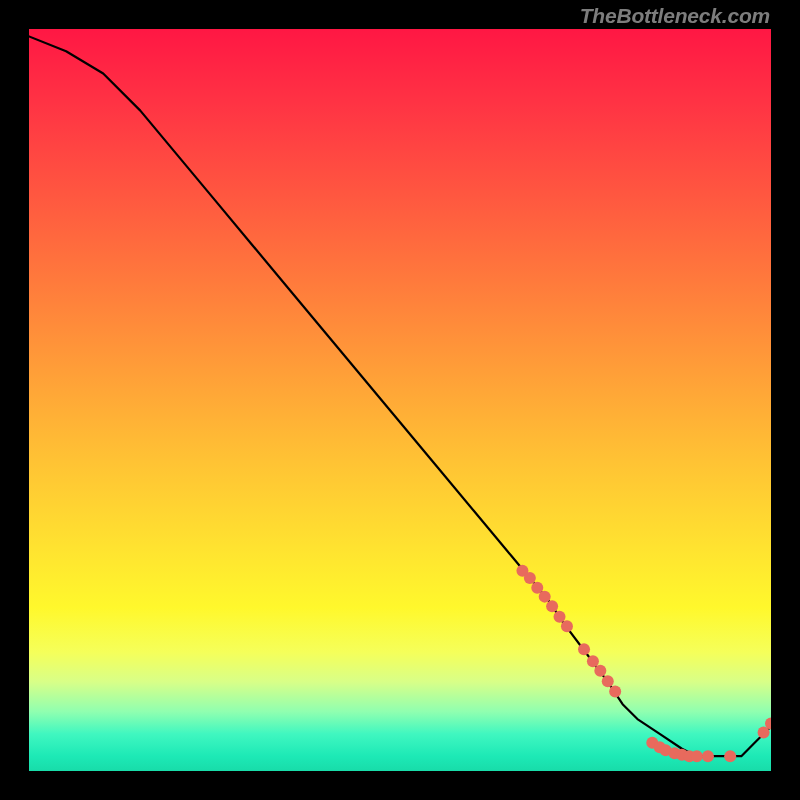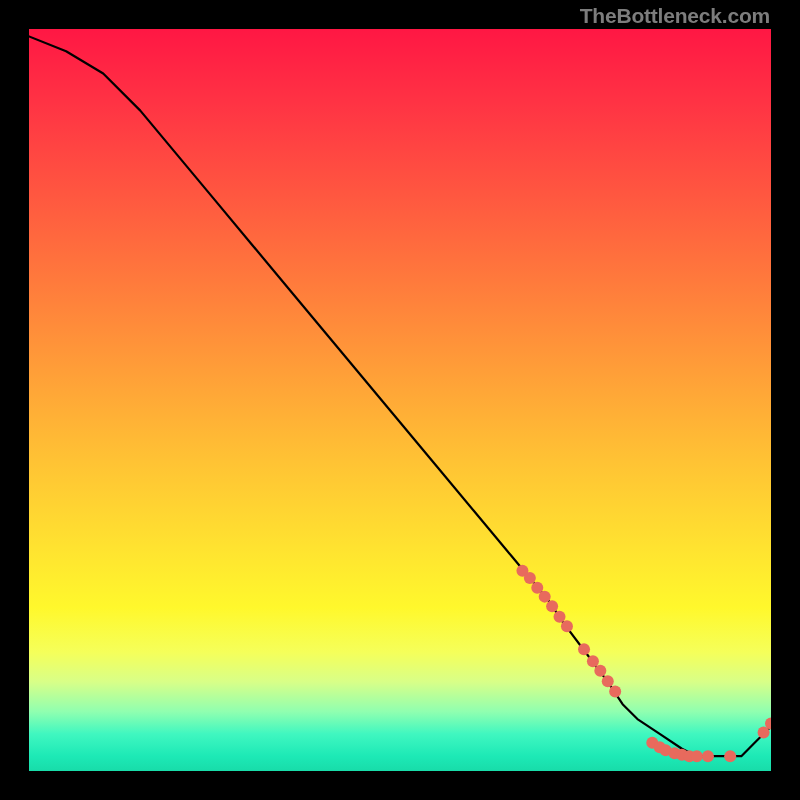--- a/index.html
+++ b/index.html
@@ -53,20 +53,21 @@
   .watermark {
     position: absolute;
     top: 4px;
     right: 30px;
     font-family: Arial, Helvetica, sans-serif;
     font-size: 21px;
     font-weight: 600;
     color: #7d7d7d;
     letter-spacing: -0.2px;
     user-select: none;
+    font-style: italic;
   }
 </style>
 </head>
 <body>
 
 <div class="stage">
 
   <div class="plot-area">
     <div class="gradient"></div>
     <svg class="svg-layer" viewBox="0 0 742 742" preserveAspectRatio="none">

